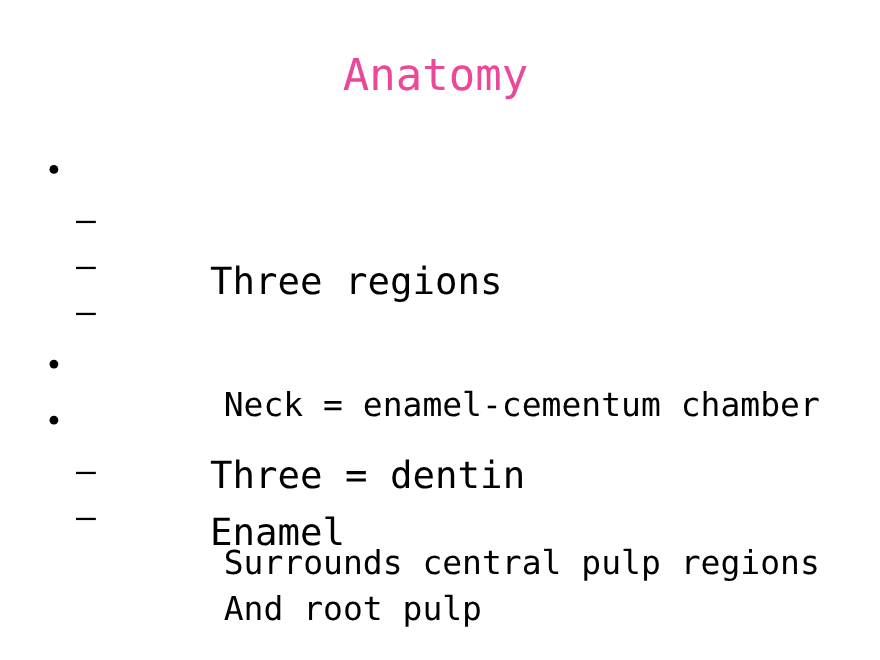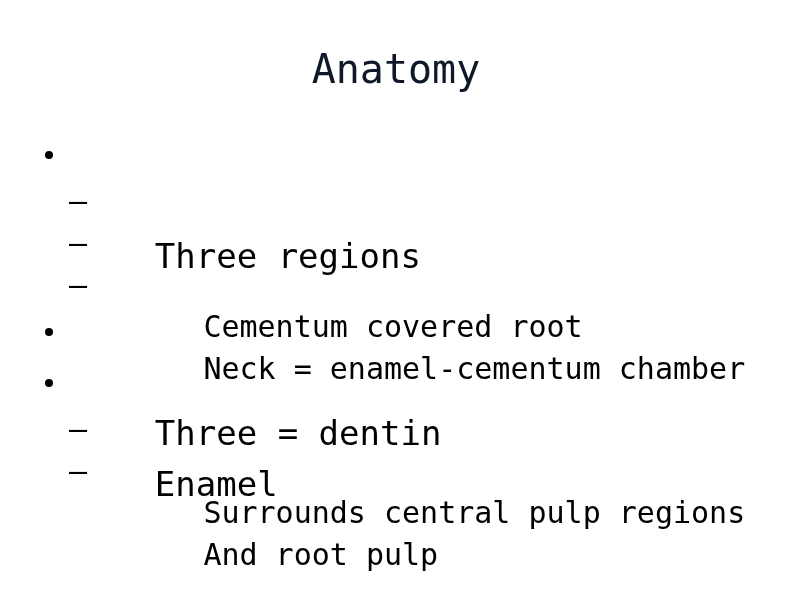--- a/index.html
+++ b/index.html
@@ -27,41 +27,41 @@
   .slide-title {
     position: absolute;
     left: 0;
     top: 46px;
     width: 792px;
     text-align: center;
     font-size: 40px;
     line-height: 46px;
     font-weight: 400;
     letter-spacing: 0px;
-    color: #0f172a;
+    color: #ec4899;
     white-space: pre;
   }
 
   
   .body-list {
     position: absolute;
     left: 0;
     top: 129px;
     width: 800px;
   }
 
   .bullet-row {
     display: block;
     position: relative;
     white-space: pre;
   }
 
   
   .lvl1 {
-    padding-left: 32px;
+    padding-left: 68px;
     font-size: 34px;
     line-height: 51px;
     height: 51px;
   }
   .lvl1 .marker {
     position: absolute;
     left: 45px;
     top: 0;
     width: 14px;
     height: 51px;
@@ -115,21 +115,20 @@
       <span class="marker"><span class="dot"></span></span>
       <span class="bullet-text">Three regions</span>
     </div>
 
     <div class="bullet-row lvl2">
       <span class="marker">–</span>
     </div>
 
     <div class="bullet-row lvl2">
       <span class="marker">–</span>
-      <span class="bullet-text">Cementum covered root</span>
     </div>
 
     <div class="bullet-row lvl2">
       <span class="marker">–</span>
       <span class="bullet-text">Neck = enamel-cementum chamber</span>
     </div>
 
     <div class="bullet-row lvl1">
       <span class="marker"><span class="dot"></span></span>
       <span class="bullet-text">Three = dentin</span>

